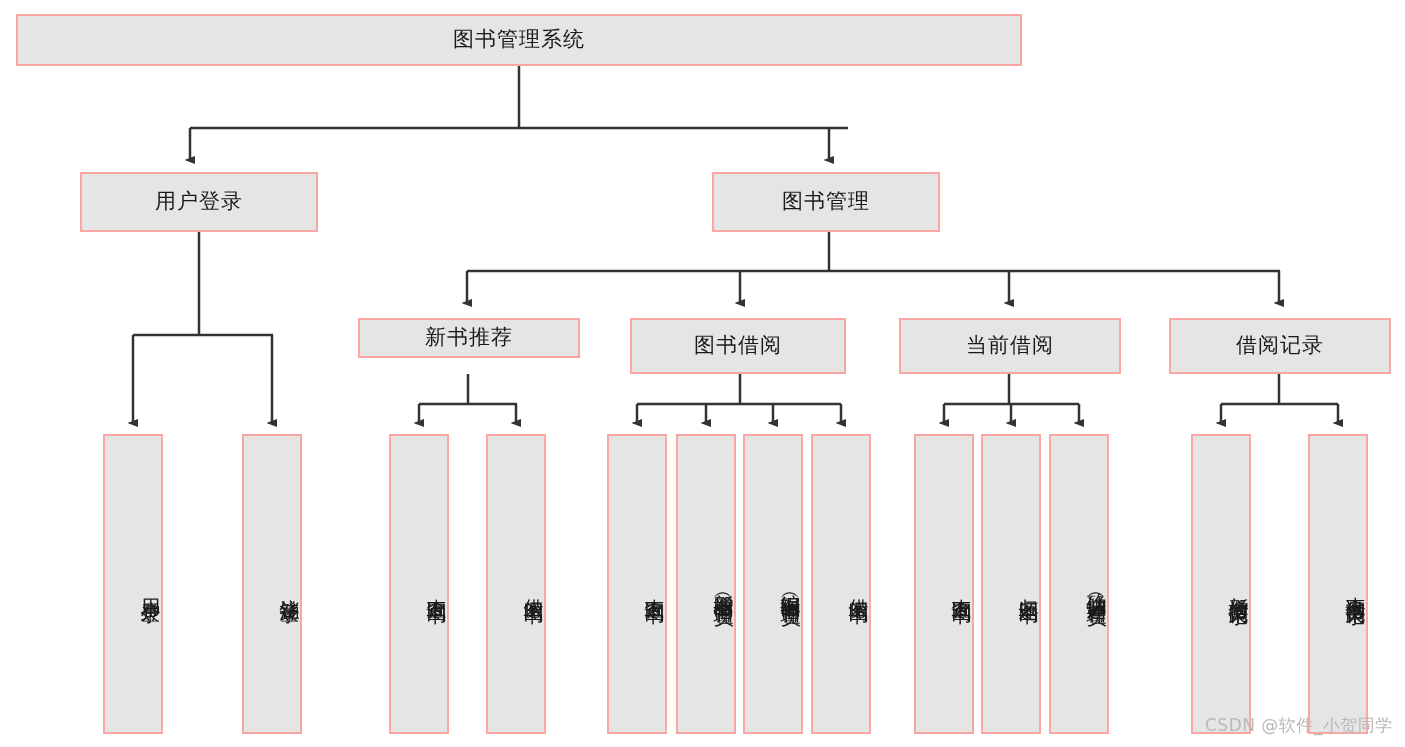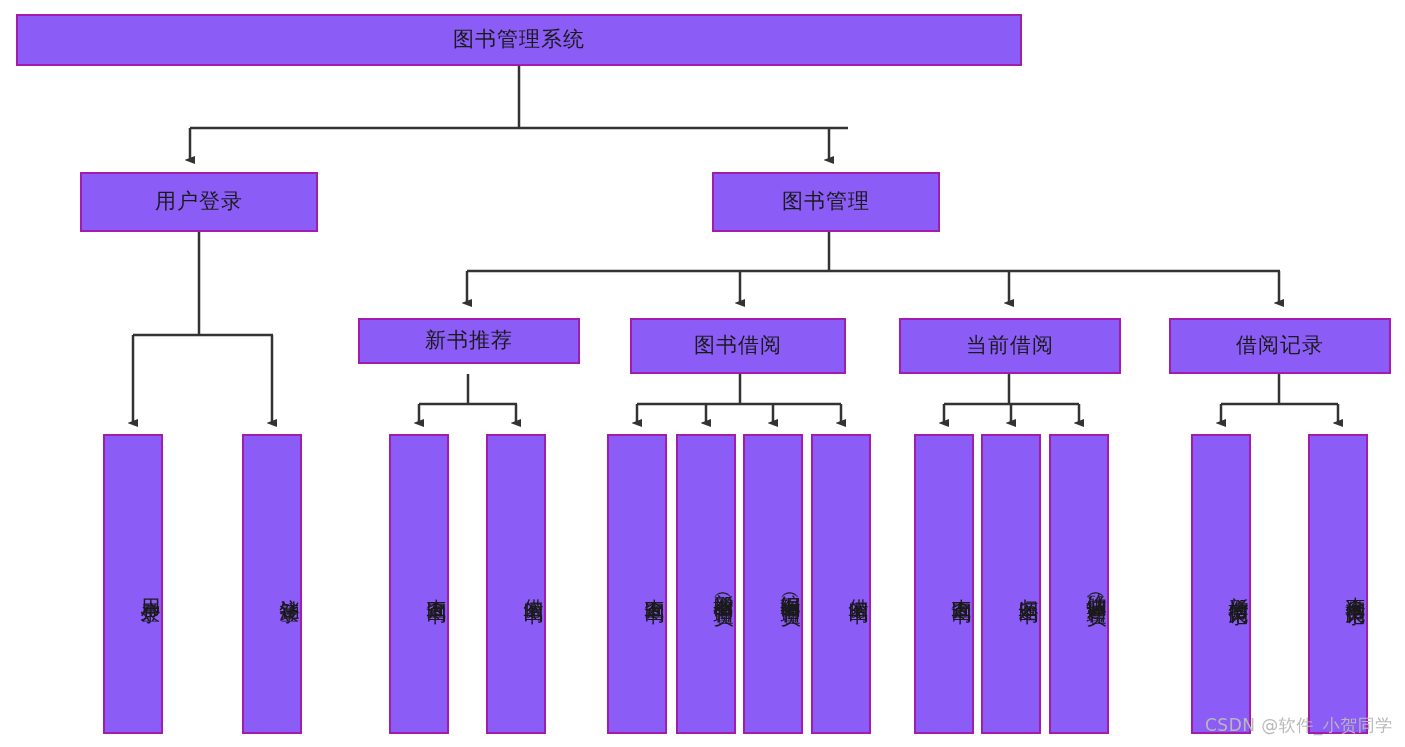--- a/index.html
+++ b/index.html
@@ -13,22 +13,22 @@
   #canvas {
     position: relative;
     width: 1405px;
     height: 747px;
     background: #ffffff;
     overflow: hidden;
   }
   .node {
     position: absolute;
     box-sizing: border-box;
-    background: #8b5cf6;
-    border: 2px solid #a21caf;
+    background: #e5e5e5;
+    border: 2px solid #fca5a5;
     display: flex;
     align-items: center;
     justify-content: center;
     color: #1a1a1a;
   }
   .node.horiz {
     font-size: 21px;
     letter-spacing: 1px;
     line-height: 1.2;
   }
@@ -120,21 +120,21 @@
     <span class="lbl">图书管理系统</span>
   </div>
 
   <div class="node horiz" style="left:80px; top:172px; width:238px; height:60px;">
     <span class="lbl">用户登录</span>
   </div>
   <div class="node horiz" style="left:712px; top:172px; width:228px; height:60px;">
     <span class="lbl">图书管理</span>
   </div>
 
-  <div class="node horiz" style="left:358px; top:318px; width:222px; height:46px;">
+  <div class="node horiz" style="left:358px; top:318px; width:222px; height:40px;">
     <span class="lbl">新书推荐</span>
   </div>
   <div class="node horiz" style="left:630px; top:318px; width:216px; height:56px;">
     <span class="lbl">图书借阅</span>
   </div>
   <div class="node horiz" style="left:899px; top:318px; width:222px; height:56px;">
     <span class="lbl">当前借阅</span>
   </div>
   <div class="node horiz" style="left:1169px; top:318px; width:222px; height:56px;">
     <span class="lbl">借阅记录</span>

